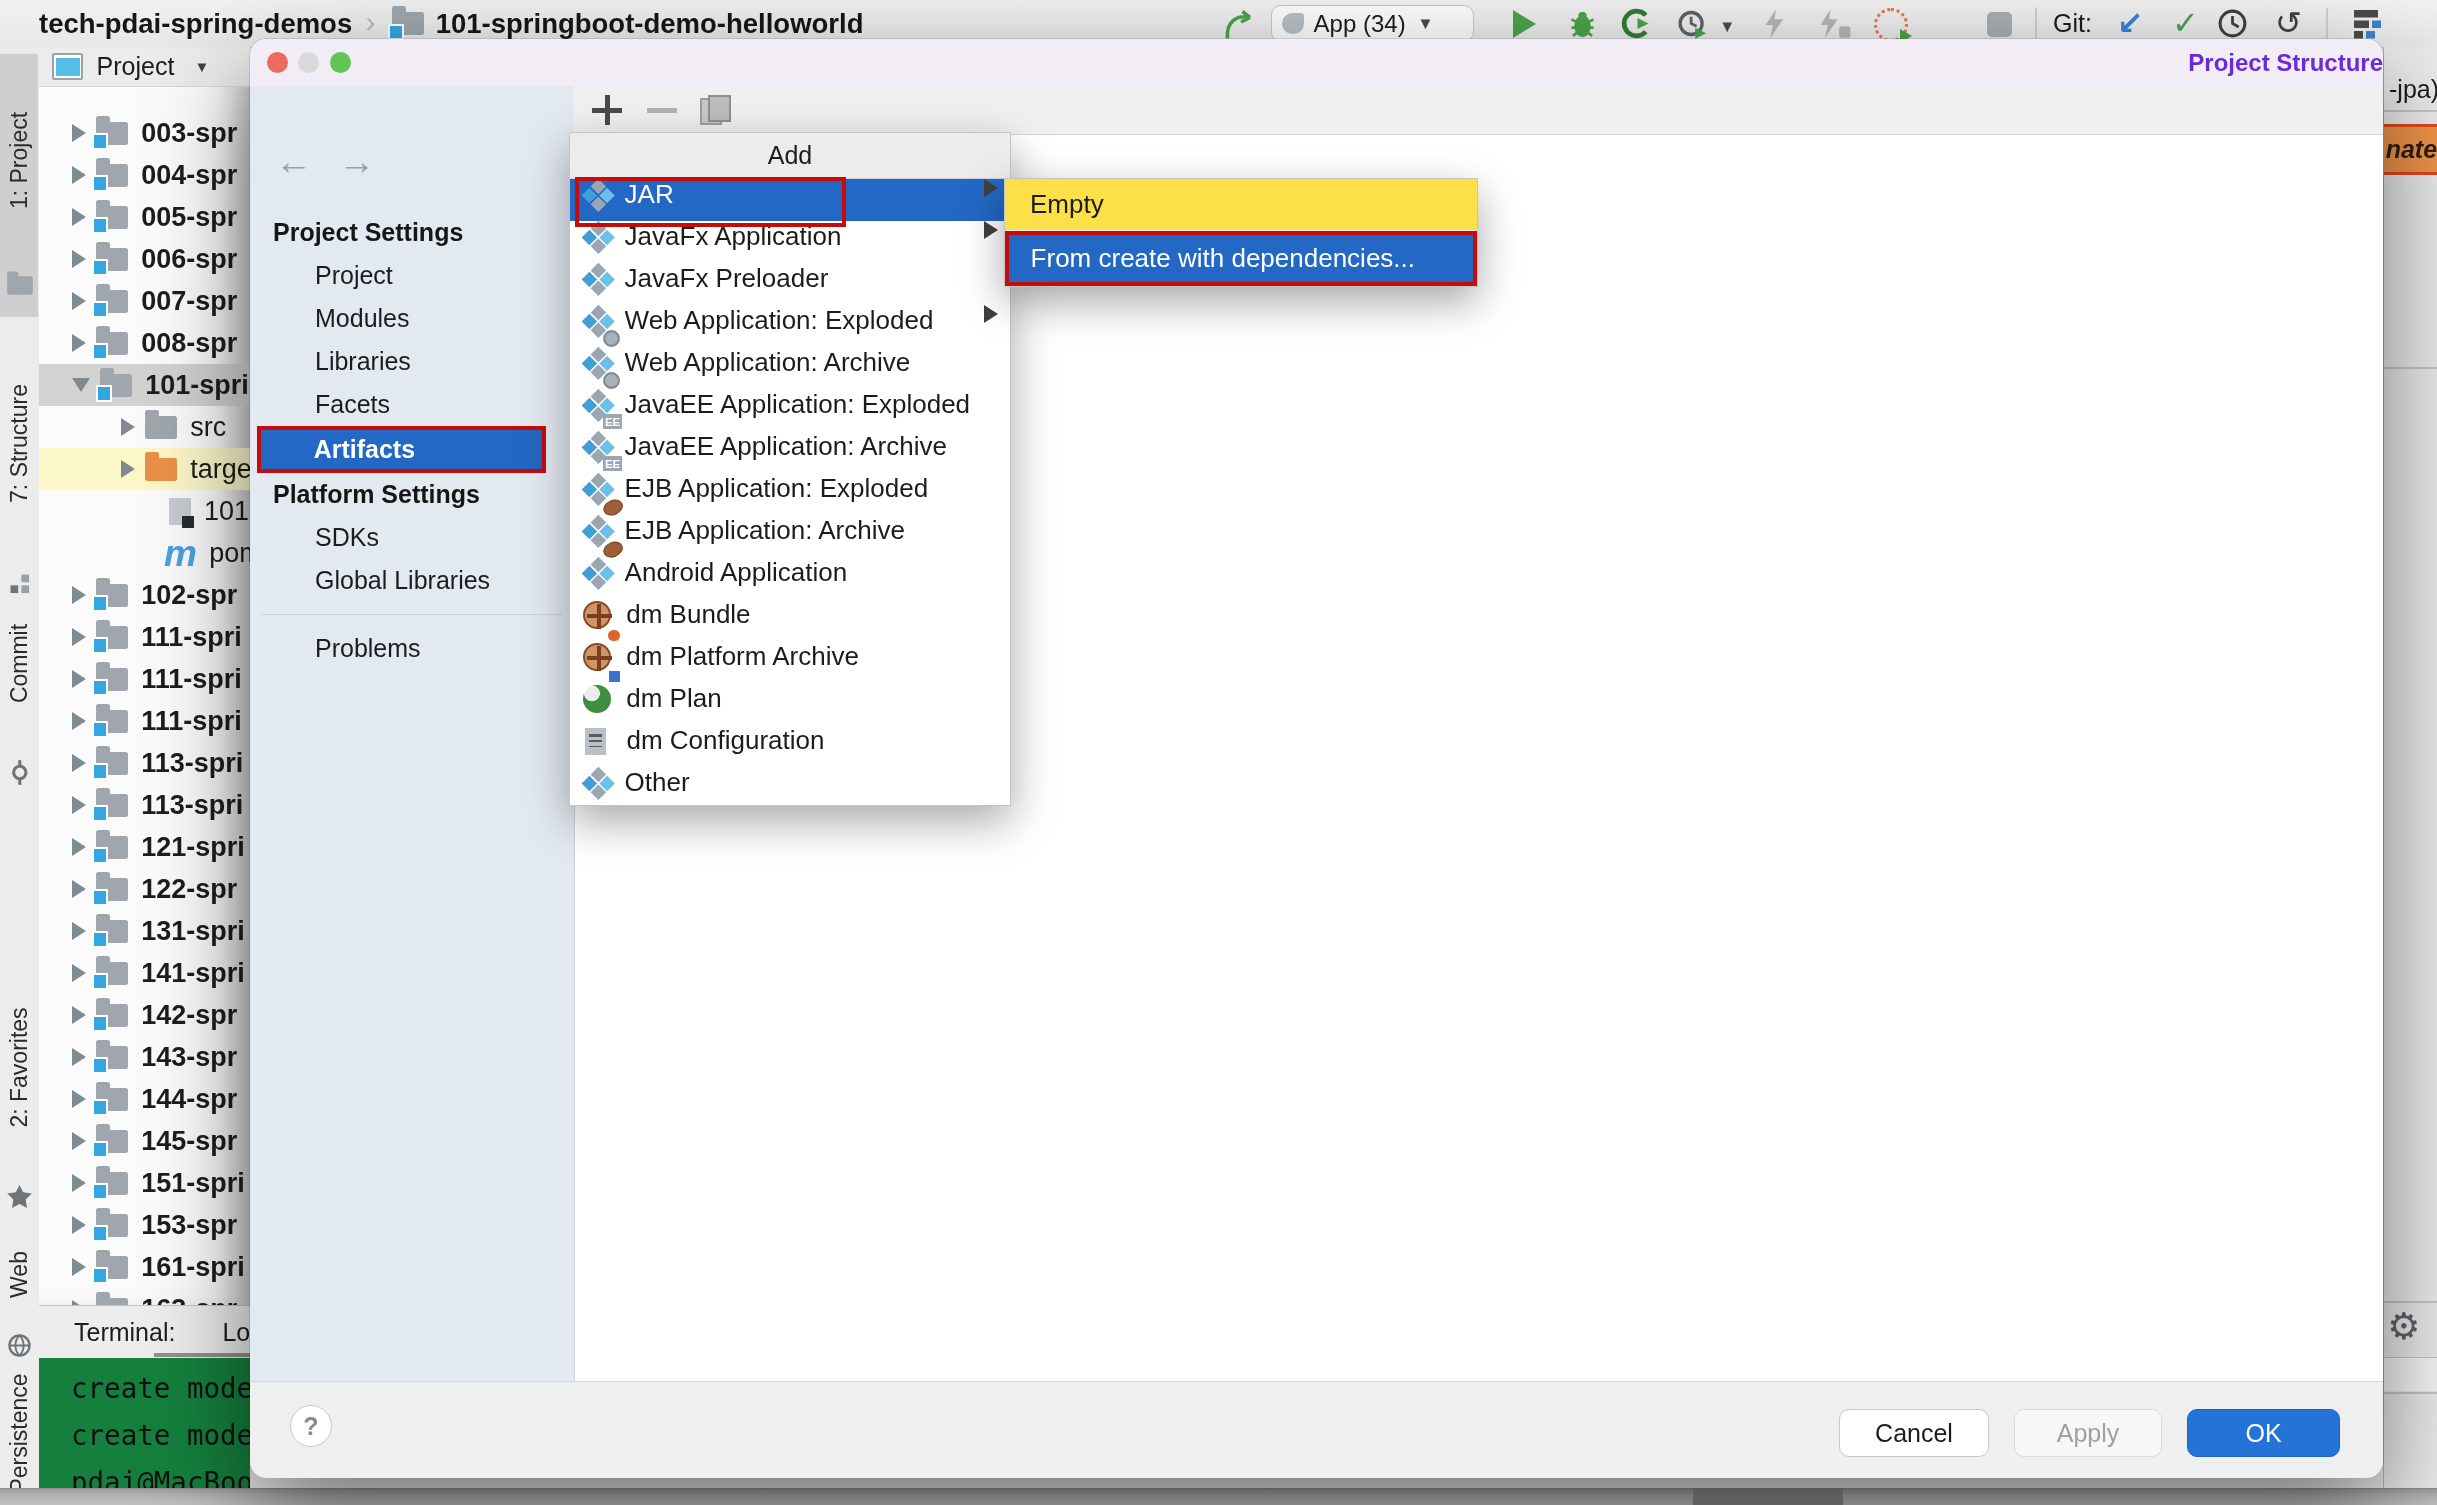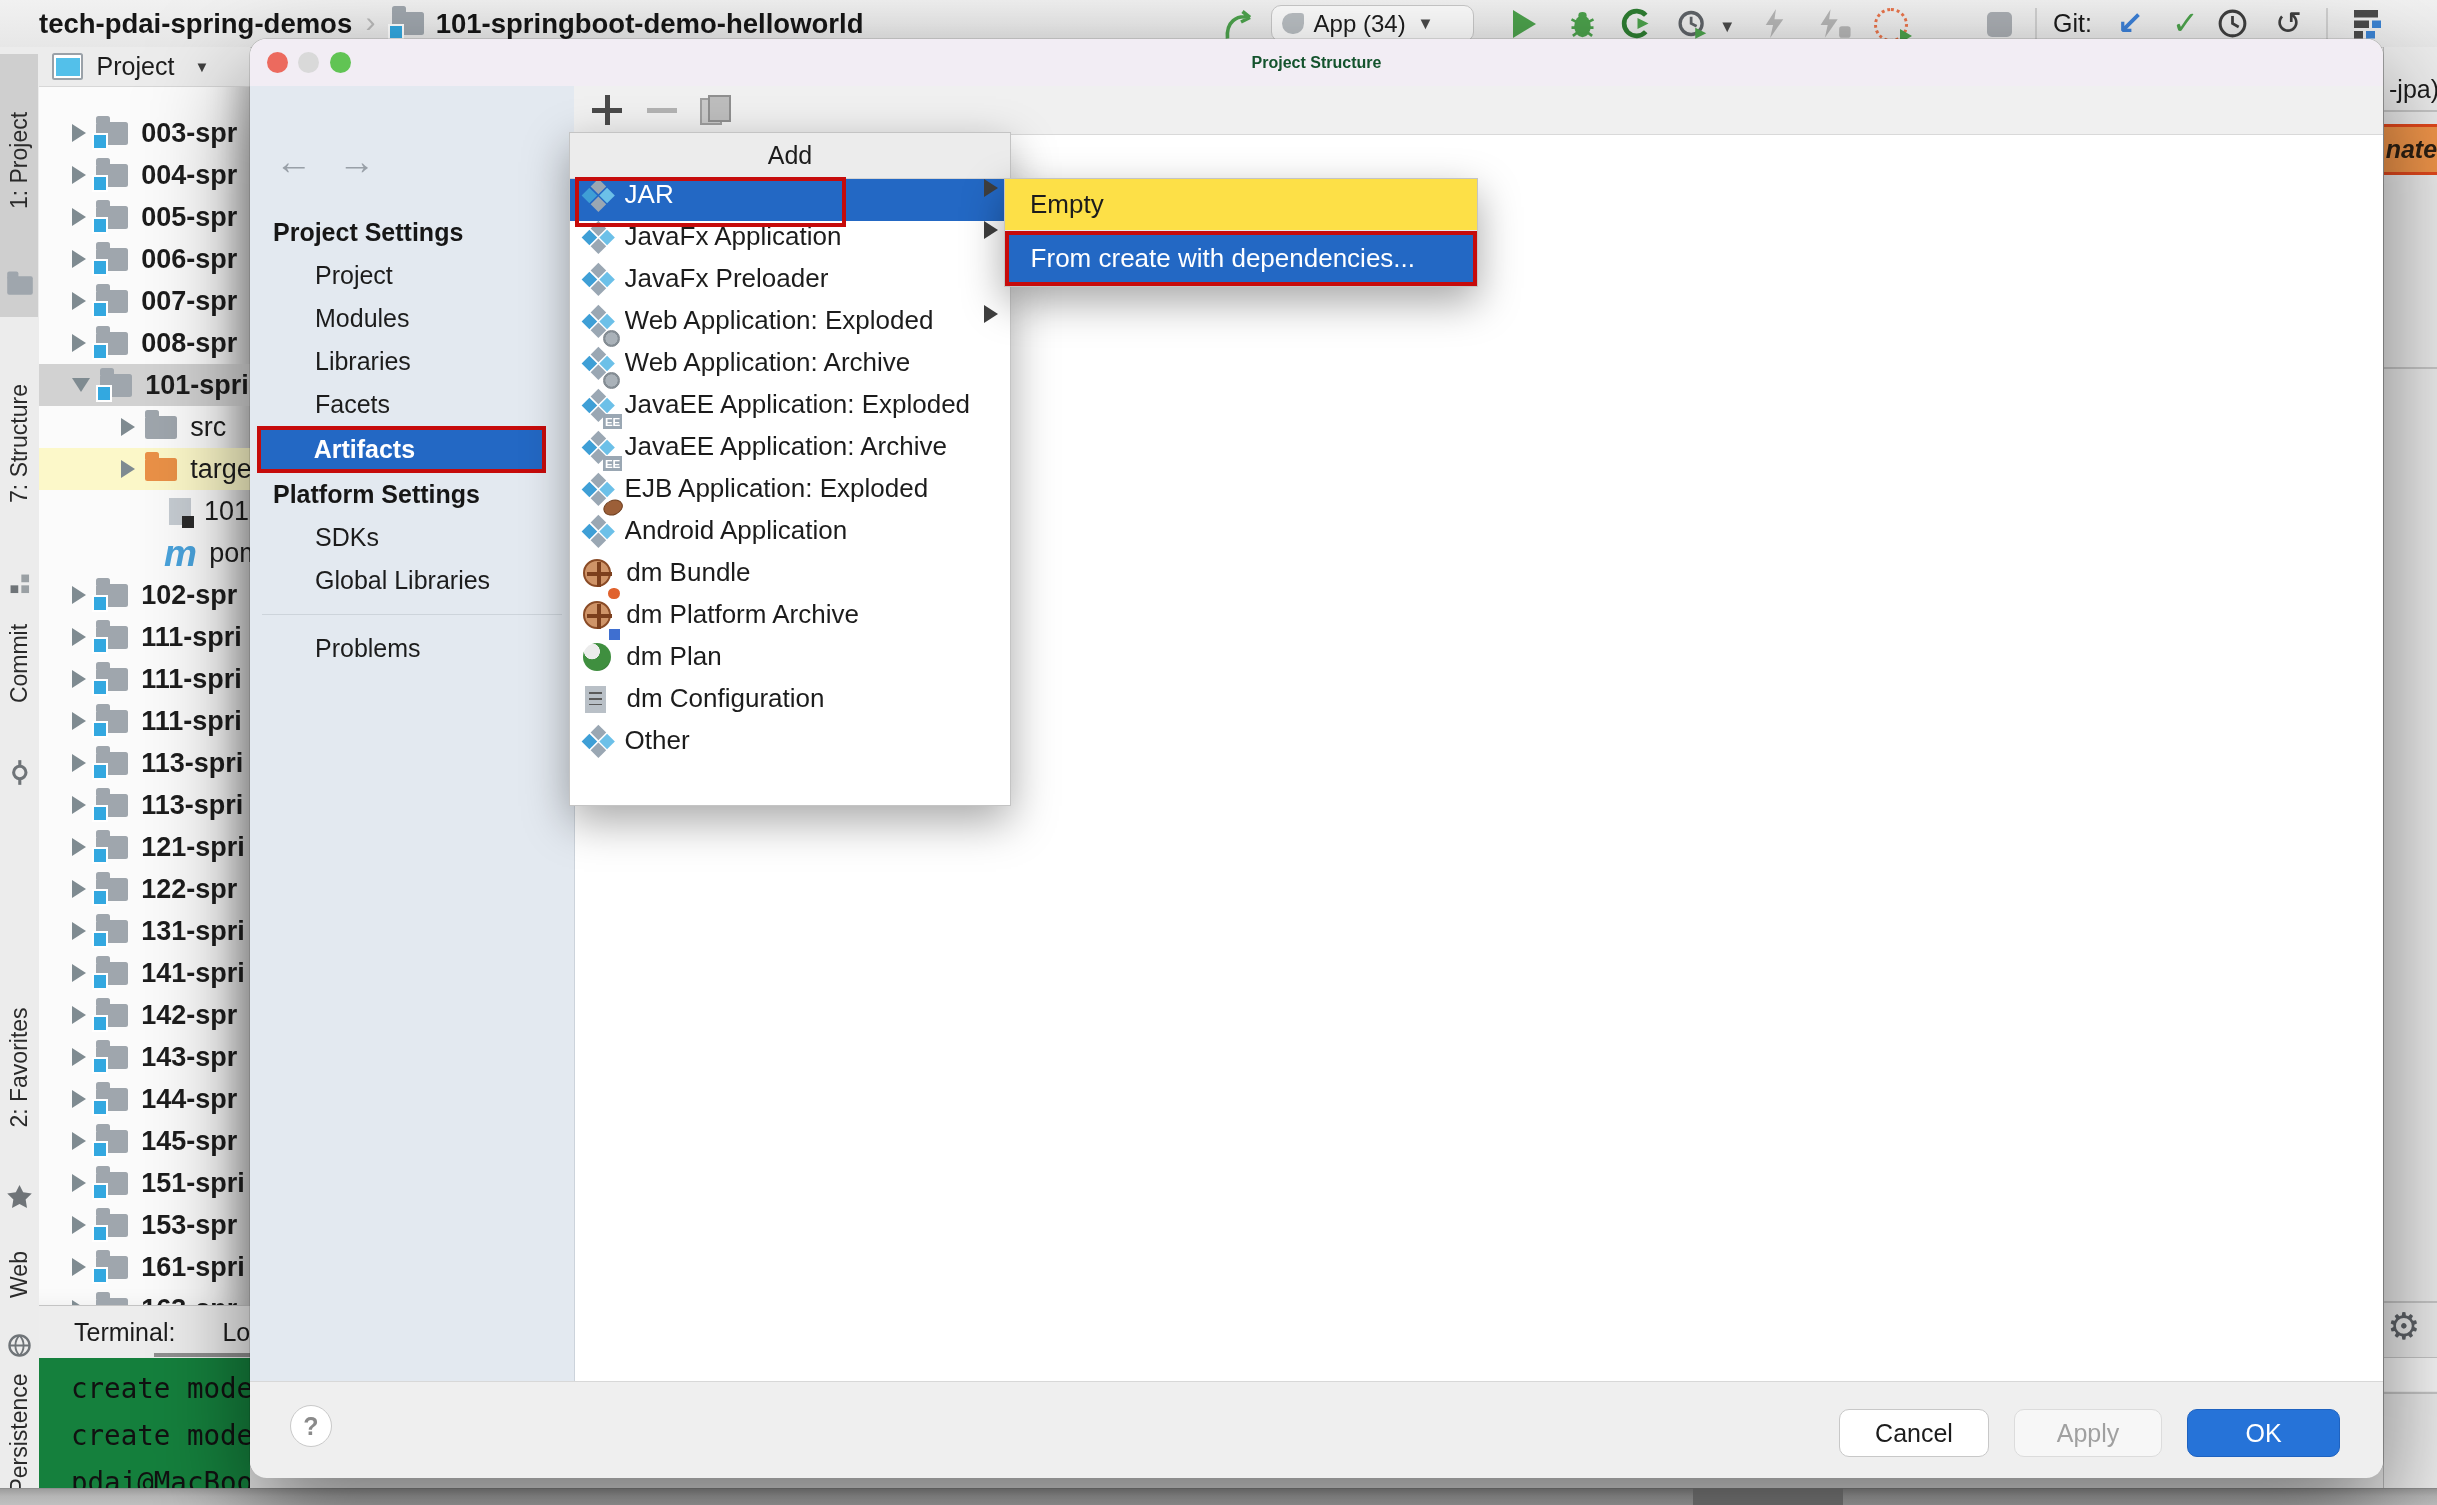--- a/index.html
+++ b/index.html
@@ -93,21 +93,21 @@
   #right-strip{left:2383px;top:47px;width:55px;height:1441px;background:#ececec;border-left:0.8px solid #b9b9b9}
   #re-tab{left:5px;top:28px;font-size:25px;color:#1c1c1c;white-space:nowrap}
   .hline{position:absolute;left:0;width:55px;height:1.7px;background:#c6c6c6}
   #re-band{left:0;top:77px;width:55px;height:45px;background:#f0954a;border-top:3.3px solid #e2481c;border-bottom:3.3px solid #e2481c;display:flex;align-items:center}
   #re-band span{font-size:25px;font-weight:700;font-style:italic;color:#2d2013;margin-left:1.7px}
   #re-gear{left:3.3px;top:1258px;font-size:37px;color:#5f6368}
   
   #dialog{left:250px;top:39px;width:2133px;height:1438px;background:#fff;border-radius:16.6px;
           box-shadow:0 42px 100px rgba(0,0,0,.5),0 0 0 0.8px rgba(0,0,0,.15)}
   #dlg-titlebar{left:0;top:0;width:2133px;height:47px;background:#f2edf4;border-bottom:0.8px solid #d8d3da;border-radius:16.6px 16.6px 0 0}
-  #dlg-title{left:0;top:0;width:2133px;height:47px;line-height:47px;text-align:center;font-size:16px;font-weight:700;color:#14532d}
+  #dlg-title{left:0;top:0;width:2133px;height:47px;line-height:47px;text-align:right;font-size:24px;font-weight:700;color:#6d28d9}
   .light{position:absolute;top:12.5px;width:21px;height:21px;border-radius:50%}
   #light-close{left:16.6px;background:#ec6a5e}
   #light-min{left:48px;background:#d9d9d9}
   #light-zoom{left:80px;background:#61c454}
   #dlg-leftpanel{left:0;top:47px;width:324px;height:1295px;background:#e3e9f0;border-right:0.8px solid #ccd3db}
   #nav-back{left:25px;top:55px;font-size:37px;color:#99a0a8}
   #nav-fwd{left:88px;top:55px;font-size:37px;color:#99a0a8}
   #nav-list{left:0;top:125px;width:324px}
   .nav-sec{height:43px;display:flex;align-items:center;padding-left:23px;font-size:25px;font-weight:700;color:#161616}
   .nav-it{height:43px;display:flex;align-items:center;padding-left:65px;font-size:25px;color:#1c1c1c}
@@ -628,20 +628,27 @@
         </div>
 
         <div class="mi">
           <span class="mi-ico ic-art">
             <span class="mi-badge b-ejb"></span>
           </span>
           <span class="mi-label">EJB Application: Exploded</span>
           <span class="mi-arrow nosub"></span>
         </div>
 
+        <div class="mi">
+          <span class="mi-ico ic-art">
+            <span class="mi-badge b-ejb"></span>
+          </span>
+          <span class="mi-label">EJB Application: Archive</span>
+          <span class="mi-arrow nosub"></span>
+        </div>
 
         <div class="mi">
           <span class="mi-ico ic-art"></span>
           <span class="mi-label">Android Application</span>
           <span class="mi-arrow nosub"></span>
         </div>
 
         <div class="mi">
           <span class="mi-ico ic-dmbundle">
             <span class="mi-badge b-dot"></span>

